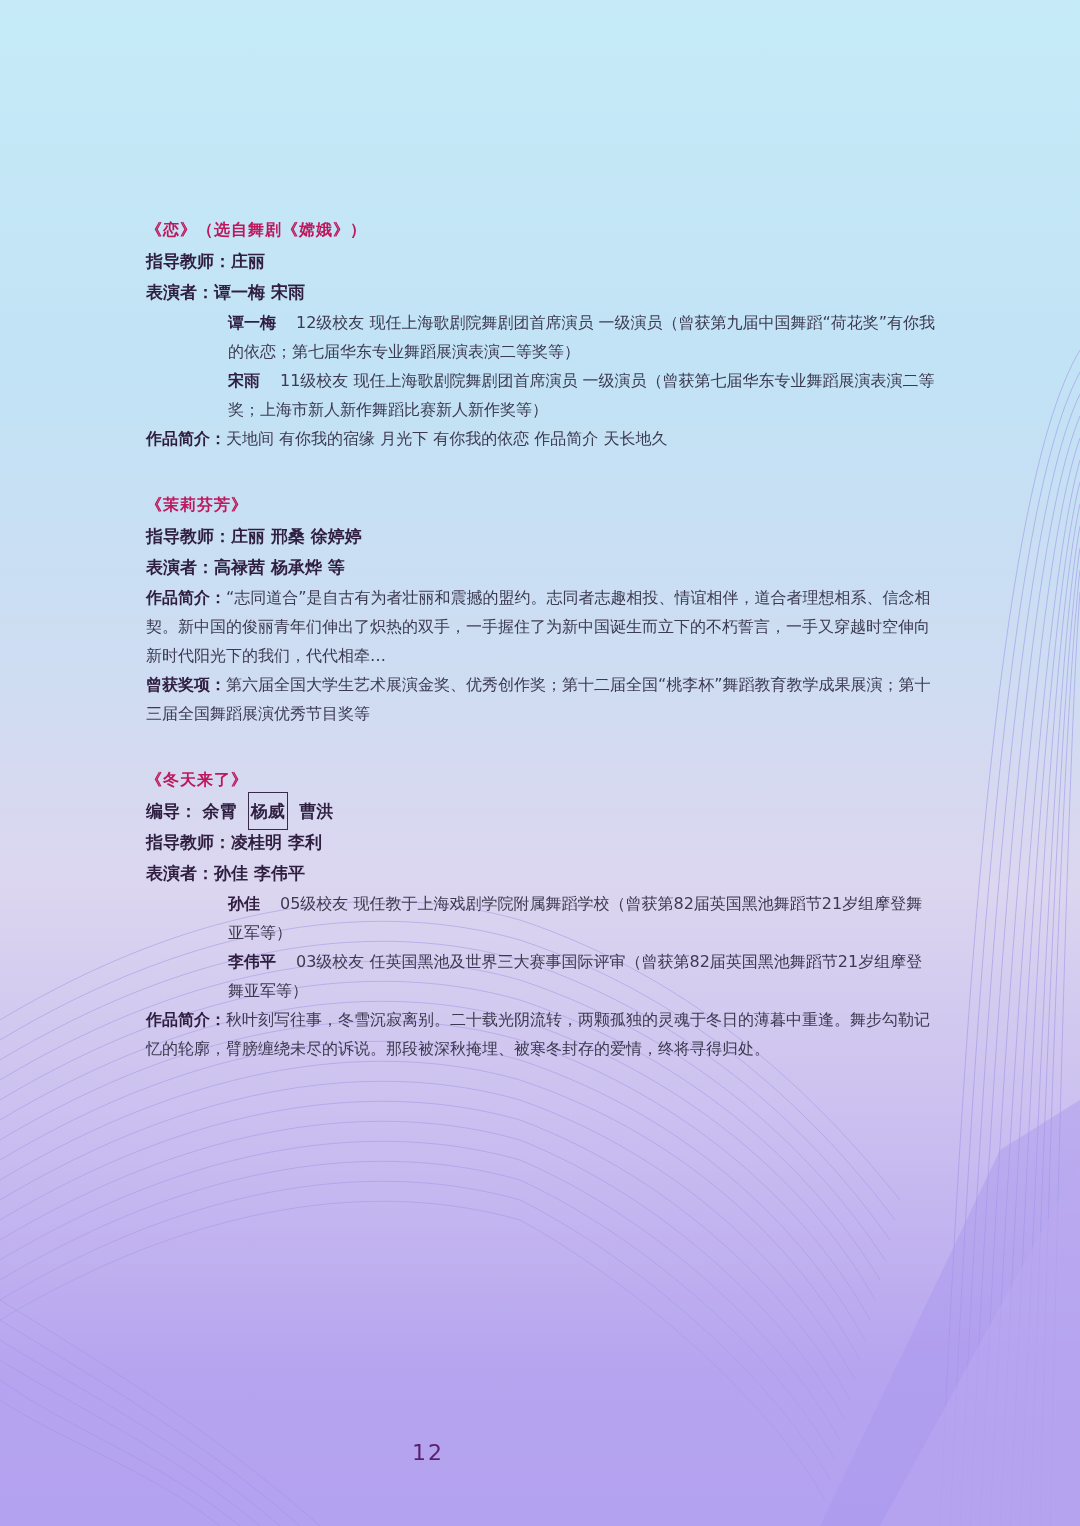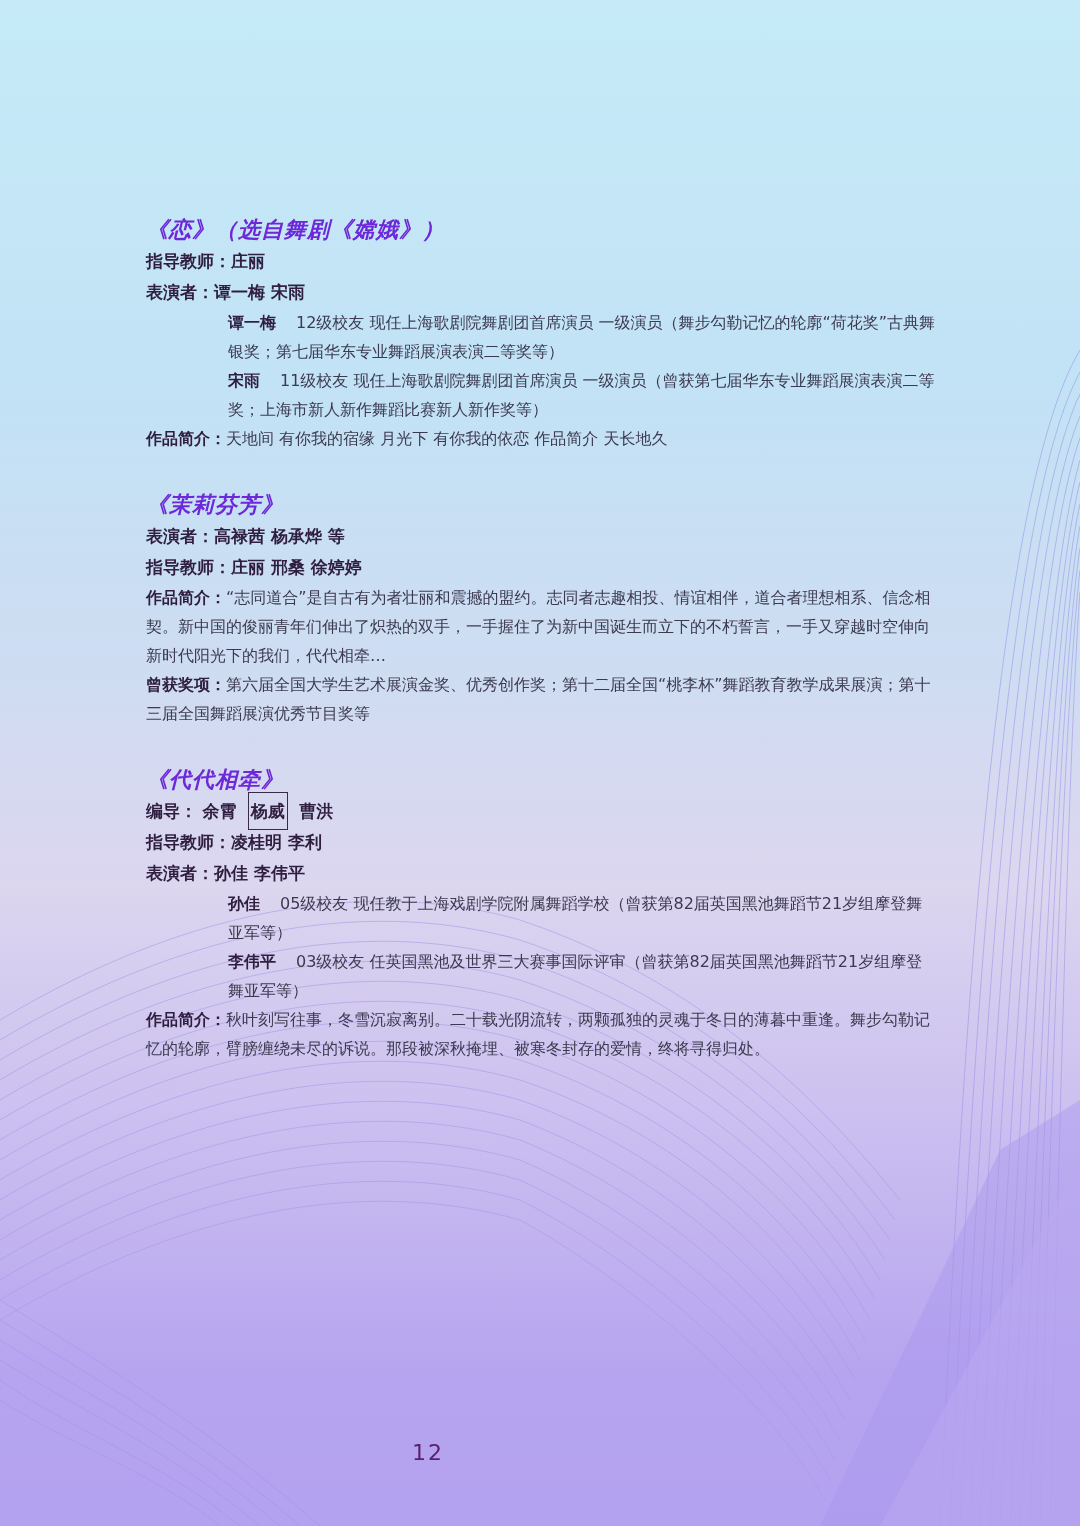--- a/index.html
+++ b/index.html
@@ -5,21 +5,21 @@
   html, body { margin: 0; padding: 0; }
   body {
     width: 1080px; height: 1526px; position: relative; overflow: hidden;
     font-family: "DejaVu Sans", "Liberation Sans", sans-serif;
     color: #3a2a4a;
     background: linear-gradient(180deg, #c6ebf8 0%, #c2e2f5 25%, #cfdcf2 45%, #dcd6ef 58%, #c9bdf0 75%, #b6a4ef 90%, #b3a2f0 100%);
   }
   .bg-art { position: absolute; left: 0; top: 0; width: 1080px; height: 1526px; z-index: 0; }
   .content { position: absolute; left: 146px; top: 214px; width: 790px; z-index: 1; }
   .section { margin-bottom: 36px; }
-  .title { font-size: 22px; font-weight: bold; color: #6d28d9; height: 32px; line-height: 32px; letter-spacing: 1px; font-style: italic; }
+  .title { font-size: 16px; font-weight: bold; color: #be185d; height: 32px; line-height: 32px; letter-spacing: 1px; }
   .row { font-size: 17px; line-height: 31px; height: 31px; white-space: nowrap; }
   .label { font-weight: bold; color: #2f1e40; }
   .value { font-weight: bold; color: #2f1e40; }
   .boxed { border: 1.5px solid #3a2a4a; padding: 8px 2px; margin: 0 6px; }
   .bio { padding-left: 82px; font-size: 16px; line-height: 29px; color: #3c3a50; }
   .bio .bio-name { font-weight: bold; color: #2f1e40; margin-right: 20px; }
   .para { font-size: 16px; line-height: 29px; color: #3c3a50; }
   .para .label { font-size: 16px; }
   .page-number { position: absolute; left: 0; width: 856px; top: 1440px; text-align: center; font-size: 22px; color: #5a1e6e; z-index: 1; letter-spacing: 2px; }
 </style>
@@ -84,48 +84,48 @@
 
   <div class="section">
     <div class="title">《恋》（选自舞剧《嫦娥》）</div>
     <div class="row">
       <span class="label">指导教师：</span><span class="value">庄丽</span>
     </div>
     <div class="row">
       <span class="label">表演者：</span><span class="value">谭一梅 宋雨</span>
     </div>
     <div class="bio">
-      <span class="bio-name">谭一梅</span><span>12级校友 现任上海歌剧院舞剧团首席演员 一级演员（舞步勾勒记忆的轮廓“荷花奖”古典舞银奖；第七届华东专业舞蹈展演表演二等奖等）</span>
+      <span class="bio-name">谭一梅</span><span>12级校友 现任上海歌剧院舞剧团首席演员 一级演员（曾获第九届中国舞蹈“荷花奖”有你我的依恋；第七届华东专业舞蹈展演表演二等奖等）</span>
     </div>
     <div class="bio">
       <span class="bio-name">宋雨</span><span>11级校友 现任上海歌剧院舞剧团首席演员 一级演员（曾获第七届华东专业舞蹈展演表演二等奖；上海市新人新作舞蹈比赛新人新作奖等）</span>
     </div>
     <div class="para">
       <span class="label">作品简介：</span><span>天地间 有你我的宿缘 月光下 有你我的依恋 作品简介 天长地久</span>
     </div>
   </div>
 
   <div class="section">
     <div class="title">《茉莉芬芳》</div>
     <div class="row">
-      <span class="label">表演者：</span><span class="value">高禄茜 杨承烨 等</span>
+      <span class="label">指导教师：</span><span class="value">庄丽 邢桑 徐婷婷</span>
     </div>
     <div class="row">
-      <span class="label">指导教师：</span><span class="value">庄丽 邢桑 徐婷婷</span>
+      <span class="label">表演者：</span><span class="value">高禄茜 杨承烨 等</span>
     </div>
     <div class="para">
       <span class="label">作品简介：</span><span>“志同道合”是自古有为者壮丽和震撼的盟约。志同者志趣相投、情谊相伴，道合者理想相系、信念相契。新中国的俊丽青年们伸出了炽热的双手，一手握住了为新中国诞生而立下的不朽誓言，一手又穿越时空伸向新时代阳光下的我们，代代相牵…</span>
     </div>
     <div class="para">
       <span class="label">曾获奖项：</span><span>第六届全国大学生艺术展演金奖、优秀创作奖；第十二届全国“桃李杯”舞蹈教育教学成果展演；第十三届全国舞蹈展演优秀节目奖等</span>
     </div>
   </div>
 
   <div class="section">
-    <div class="title">《代代相牵》</div>
+    <div class="title">《冬天来了》</div>
     <div class="row">
       <span class="label">编导：</span>
       <span class="value">余霄</span>
       <span class="value boxed">杨威</span>
       <span class="value">曹洪</span>
     </div>
     <div class="row">
       <span class="label">指导教师：</span><span class="value">凌桂明 李利</span>
     </div>
     <div class="row">

